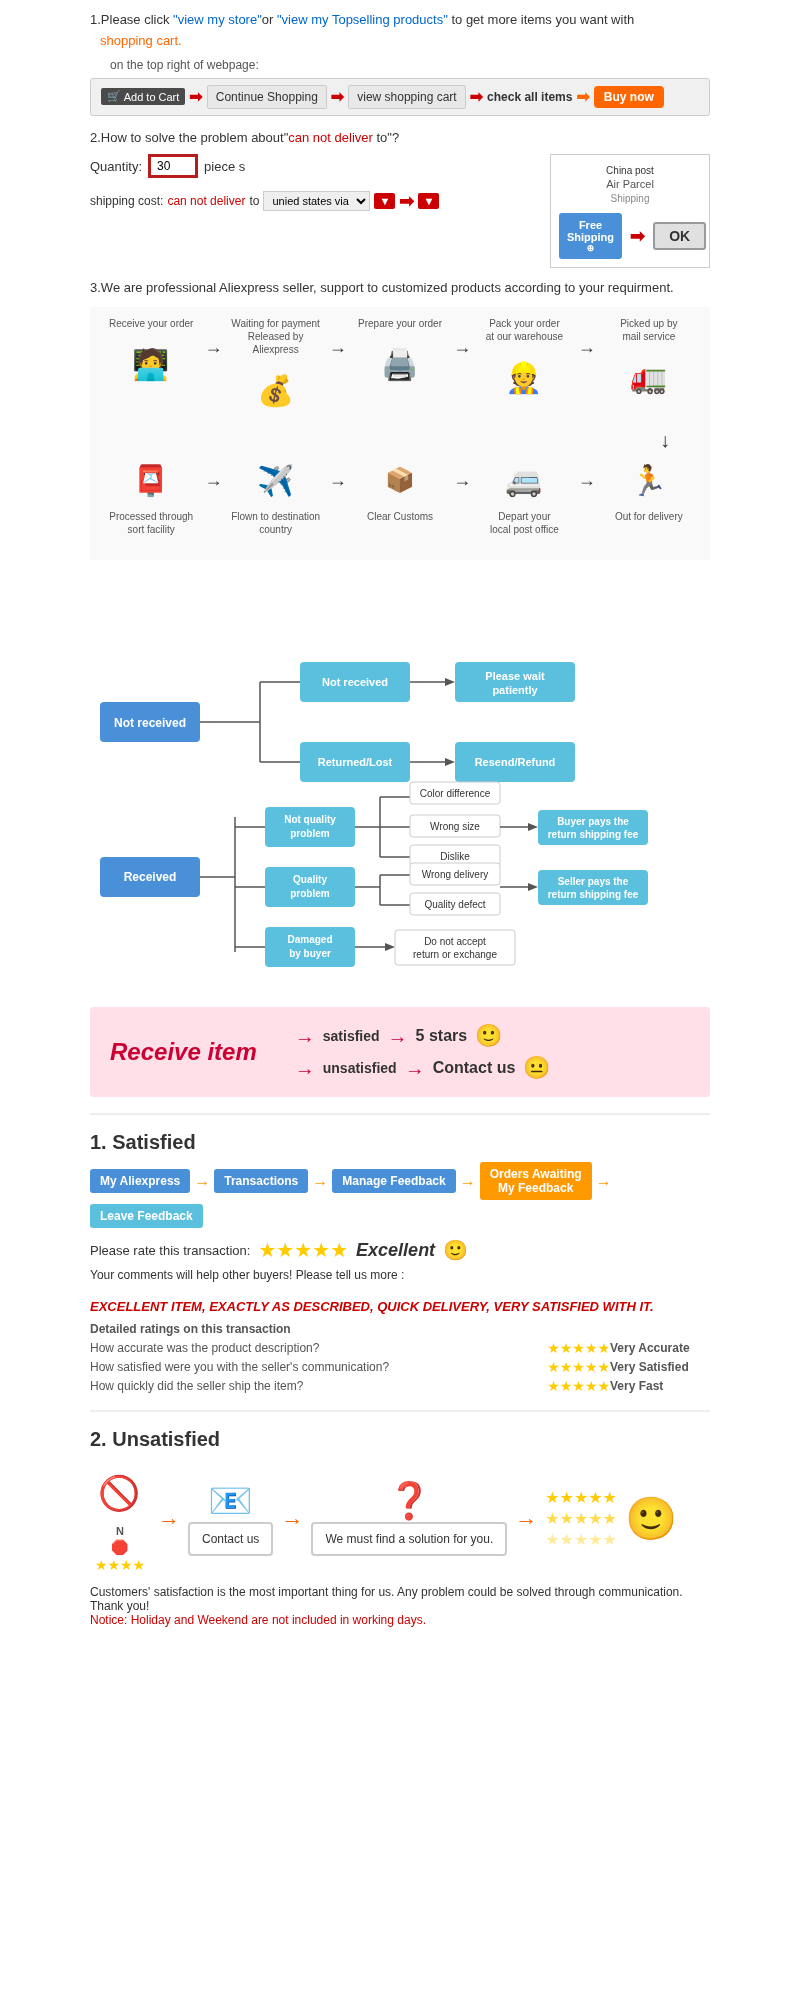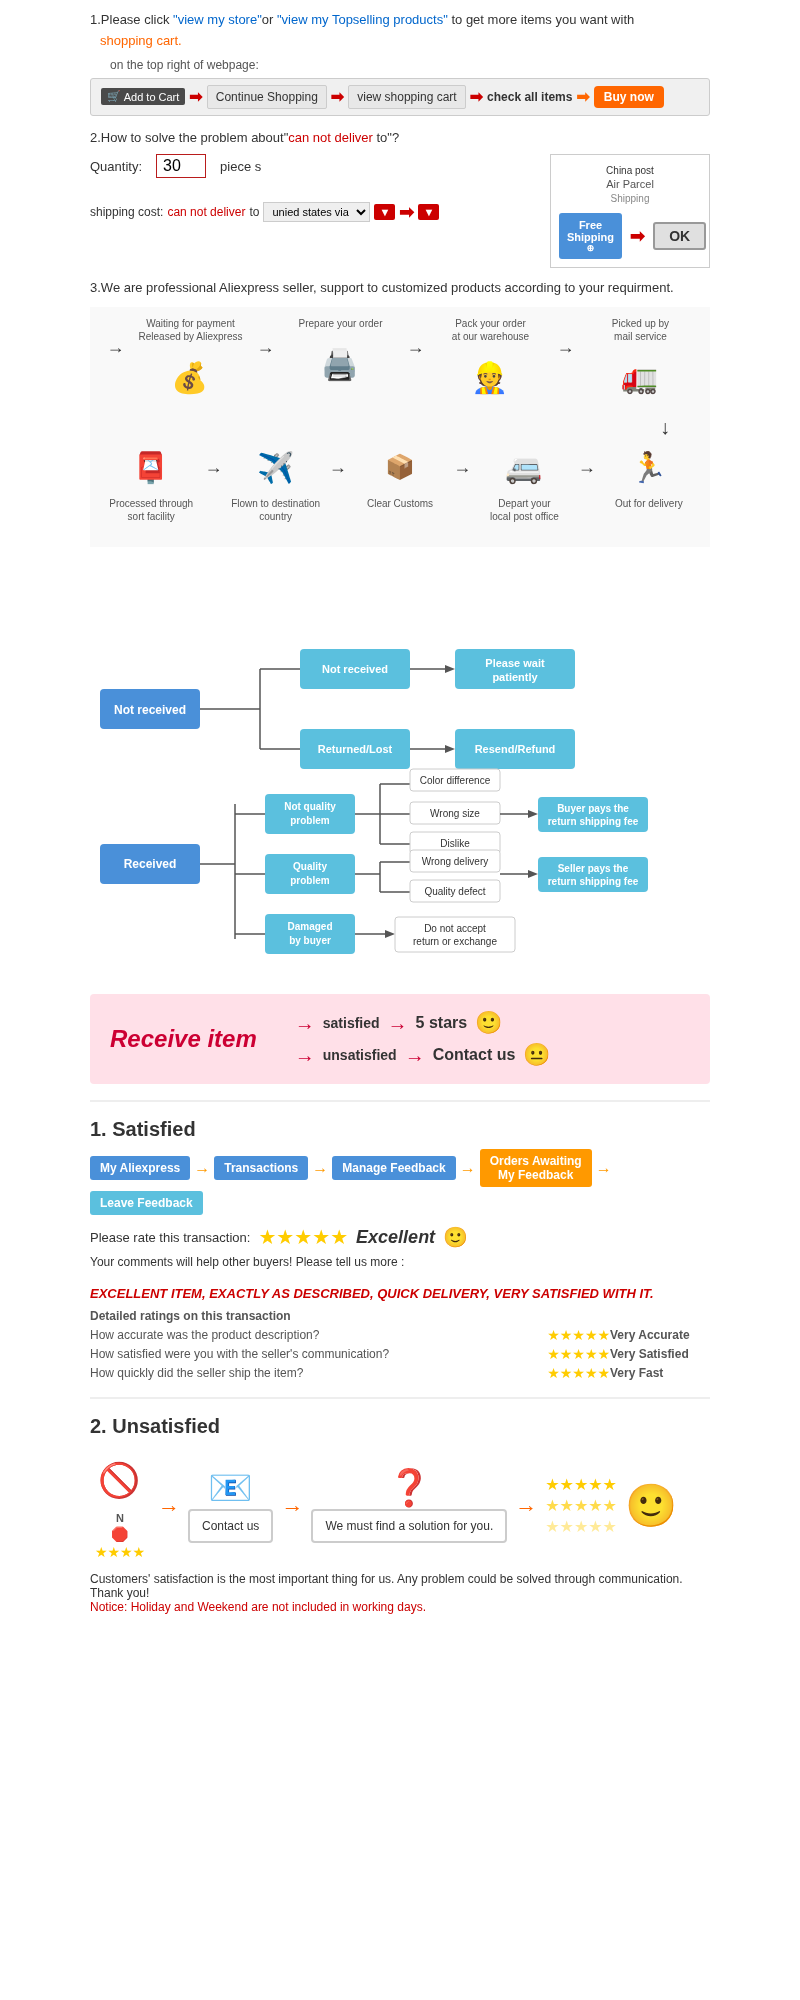--- a/index.html
+++ b/index.html
@@ -15,22 +15,22 @@
     .cart-icon { background: #4a4a4a; color: white; padding: 2px 6px; border-radius: 2px; font-size: 11px; display: flex; align-items: center; gap: 3px; }
     .arrow-red { color: #cc0000; font-size: 16px; font-weight: bold; }
     .arrow-orange { color: #ff6600; font-size: 16px; font-weight: bold; }
     .btn-buynow { background: #ff6600; color: white; padding: 4px 10px; border-radius: 4px; font-weight: bold; font-size: 12px; }
     .btn-link { background: #e8e8e8; color: #333; padding: 4px 8px; border: 1px solid #ccc; border-radius: 2px; font-size: 12px; }
 
     
     .step2-area { display: flex; gap: 20px; align-items: flex-start; }
     .step2-left { flex: 1; }
     .step2-right { width: 160px; border: 1px solid #ccc; padding: 8px; text-align: center; font-size: 12px; }
-    .qty-row { display: flex; align-items: center; gap: 14px; margin-bottom: 23px; }
-    .qty-input { border: 1px solid #b91c1c; padding: 2px 6px; width: 50px; font-size: 16px; }
+    .qty-row { display: flex; align-items: center; gap: 6px; margin-bottom: 12px; }
+    .qty-input { border: 3px solid #b91c1c; padding: 2px 6px; width: 50px; font-size: 12px; }
     .ship-row { display: flex; align-items: center; gap: 4px; font-size: 12px; flex-wrap: wrap; }
     .can-not { color: #cc0000; }
     .ship-select { border: 1px solid #ccc; padding: 2px 4px; font-size: 11px; }
     .dropdown-arrow { background: #cc0000; color: white; padding: 2px 5px; border-radius: 2px; font-size: 11px; }
     .arrow-red-lg { color: #cc0000; font-size: 18px; font-weight: bold; }
     .ok-btn { background: #e0e0e0; border: 2px solid #999; padding: 4px 14px; font-size: 14px; font-weight: bold; border-radius: 3px; }
     .free-ship { background: #4a90d9; color: white; padding: 6px 8px; border-radius: 3px; font-size: 11px; font-weight: bold; text-align: center; }
     .free-ship small { font-size: 9px; display: block; }
     .china-post-label { font-weight: normal; font-size: 10px; }
     .air-parcel { font-size: 11px; color: #555; }
@@ -149,20 +149,24 @@
       </div>
     </div>
   </div>
 </div>
 
 <div class="section">
   <p class="step3-text">3.We are professional Aliexpress seller, support to customized products according to your requirment.</p>
 
   <div class="process-flow">
     <div class="flow-row">
+      <div class="flow-item">
+        <div class="flow-label">Receive your order</div>
+        <div class="flow-icon">🧑‍💻</div>
+      </div>
       <div class="flow-arrow">→</div>
       <div class="flow-item">
         <div class="flow-label">Waiting for payment<br>Released by Aliexpress</div>
         <div class="flow-icon">💰</div>
       </div>
       <div class="flow-arrow">→</div>
       <div class="flow-item">
         <div class="flow-label">Prepare your order</div>
         <div class="flow-icon">🖨️</div>
       </div>

